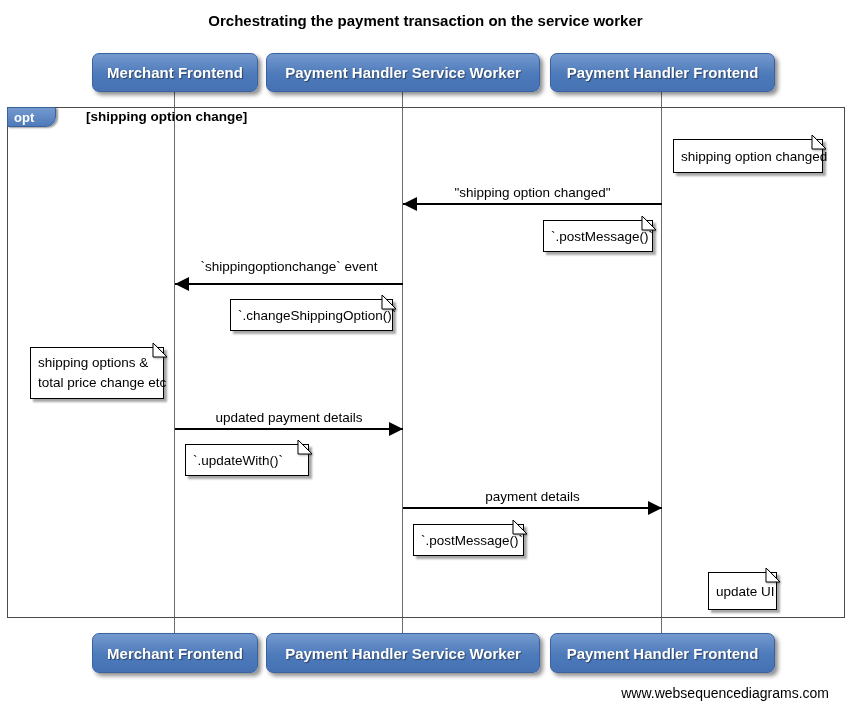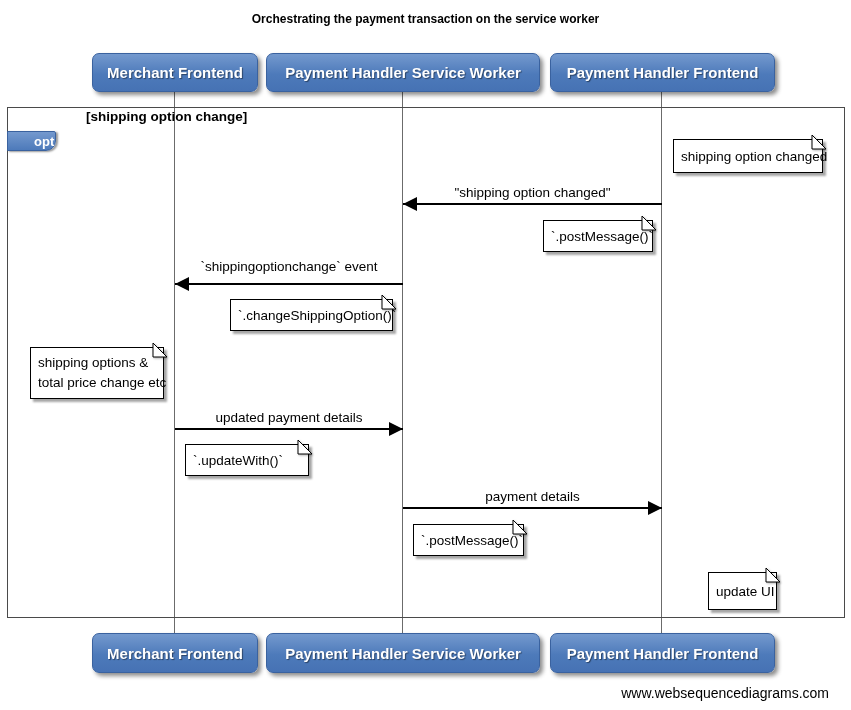--- a/index.html
+++ b/index.html
@@ -13,21 +13,21 @@
     background: #ffffff;
     overflow: hidden;
   }
 
   .title {
     position: absolute;
     top: 12px;
     left: 0;
     width: 100%;
     text-align: center;
-    font-size: 12px;
+    font-size: 15px;
     font-weight: bold;
     color: #000;
   }
 
   .actor {
     position: absolute;
     height: 39px;
     border: 1px solid #3a629f;
     border-radius: 7px;
     background: linear-gradient(to bottom, var(--blue-light, #7499ce), var(--blue, #4d7aba) 55%, var(--blue-dark, #4672b4));
@@ -76,23 +76,22 @@
     height: 20px;
     background: linear-gradient(to bottom, var(--blue-light, #7499ce), var(--blue, #4d7aba));
     border: 1px solid #3a629f;
     border-radius: 0 2px 10px 0;
     box-shadow: 2px 1px 2px rgba(0,0,0,0.4);
     color: #fff;
     font-size: 13px;
     font-weight: bold;
     display: flex;
     align-items: center;
-    padding-left: 26px;
+    padding-left: 6px;
     z-index: 3;
-    margin-top: 24px;
   }
 
   .opt-cond {
     position: absolute;
     left: 86px;
     top: 109px;
     font-size: 13.5px;
     font-weight: bold;
     color: #000;
     white-space: nowrap;

